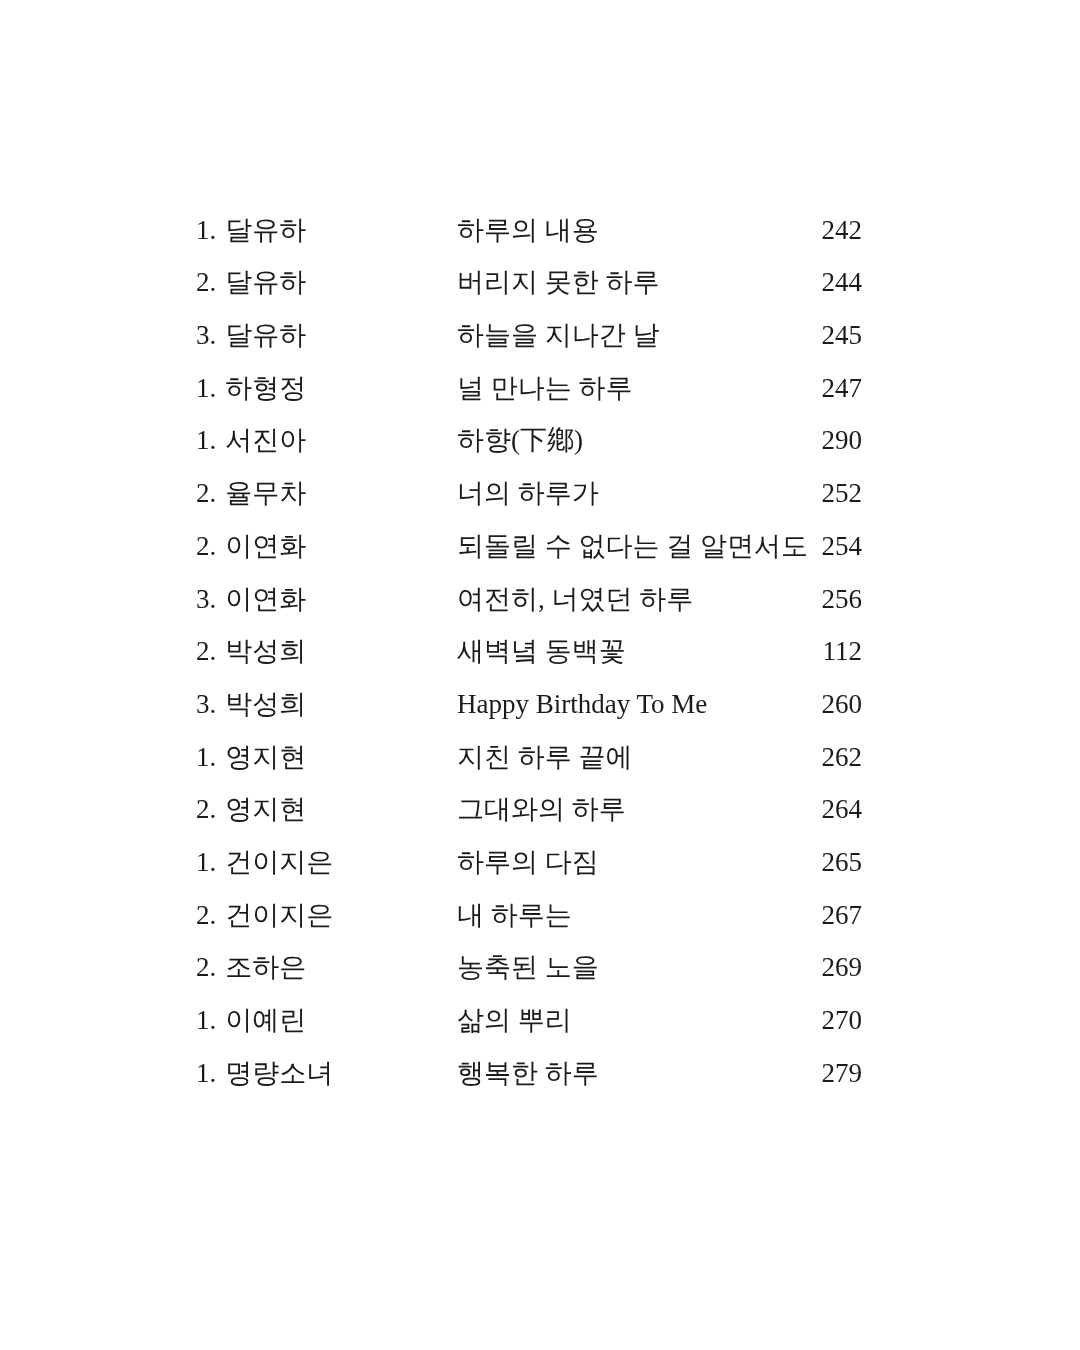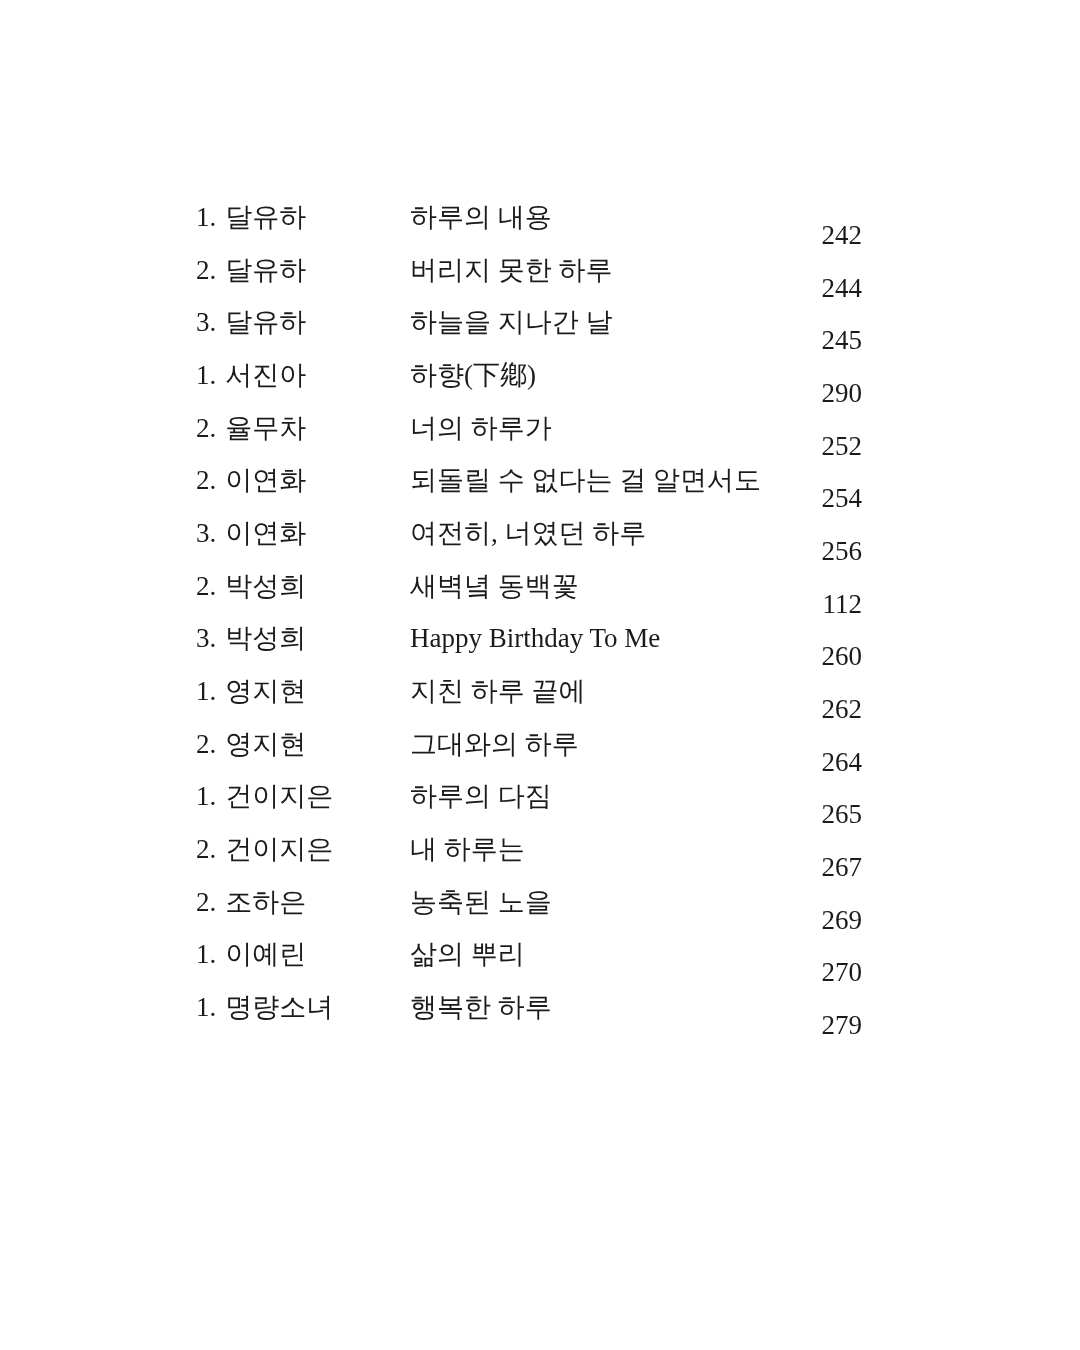--- a/index.html
+++ b/index.html
@@ -16,35 +16,36 @@
     overflow: hidden;
   }
   .toc {
     position: absolute;
     left: 196px;
     top: 191px;
     width: 666px;
   }
   .row {
     display: flex;
-    align-items: center;
+    align-items: flex-end;
     height: 52.7px;
     font-size: 27px;
     line-height: 1;
     white-space: nowrap;
   }
   .author-cell {
     width: 214px;
     flex: 0 0 214px;
   }
   .entry-num {
     margin-right: 9px;
   }
   .title-cell {
     flex: 1 1 auto;
+    margin-left: 47px;
   }
   .page-cell {
     flex: 0 0 auto;
     margin-left: auto;
     text-align: right;
     margin-top: 36px;
   }
 </style>
 </head>
 <body style="background: rgb(255, 255, 255); color: rgb(27, 27, 27);">
@@ -67,20 +68,27 @@
   </div>
 
   <div class="row">
     <span class="author-cell">
       <span class="entry-num">3.</span><span class="entry-author">달유하</span>
     </span>
     <span class="title-cell">하늘을 지나간 날</span>
     <span class="page-cell">245</span>
   </div>
 
+  <div class="row">
+    <span class="author-cell">
+      <span class="entry-num">1.</span><span class="entry-author">하형정</span>
+    </span>
+    <span class="title-cell">널 만나는 하루</span>
+    <span class="page-cell">247</span>
+  </div>
 
   <div class="row">
     <span class="author-cell">
       <span class="entry-num">1.</span><span class="entry-author">서진아</span>
     </span>
     <span class="title-cell">하향(下鄕)</span>
     <span class="page-cell">290</span>
   </div>
 
   <div class="row">

